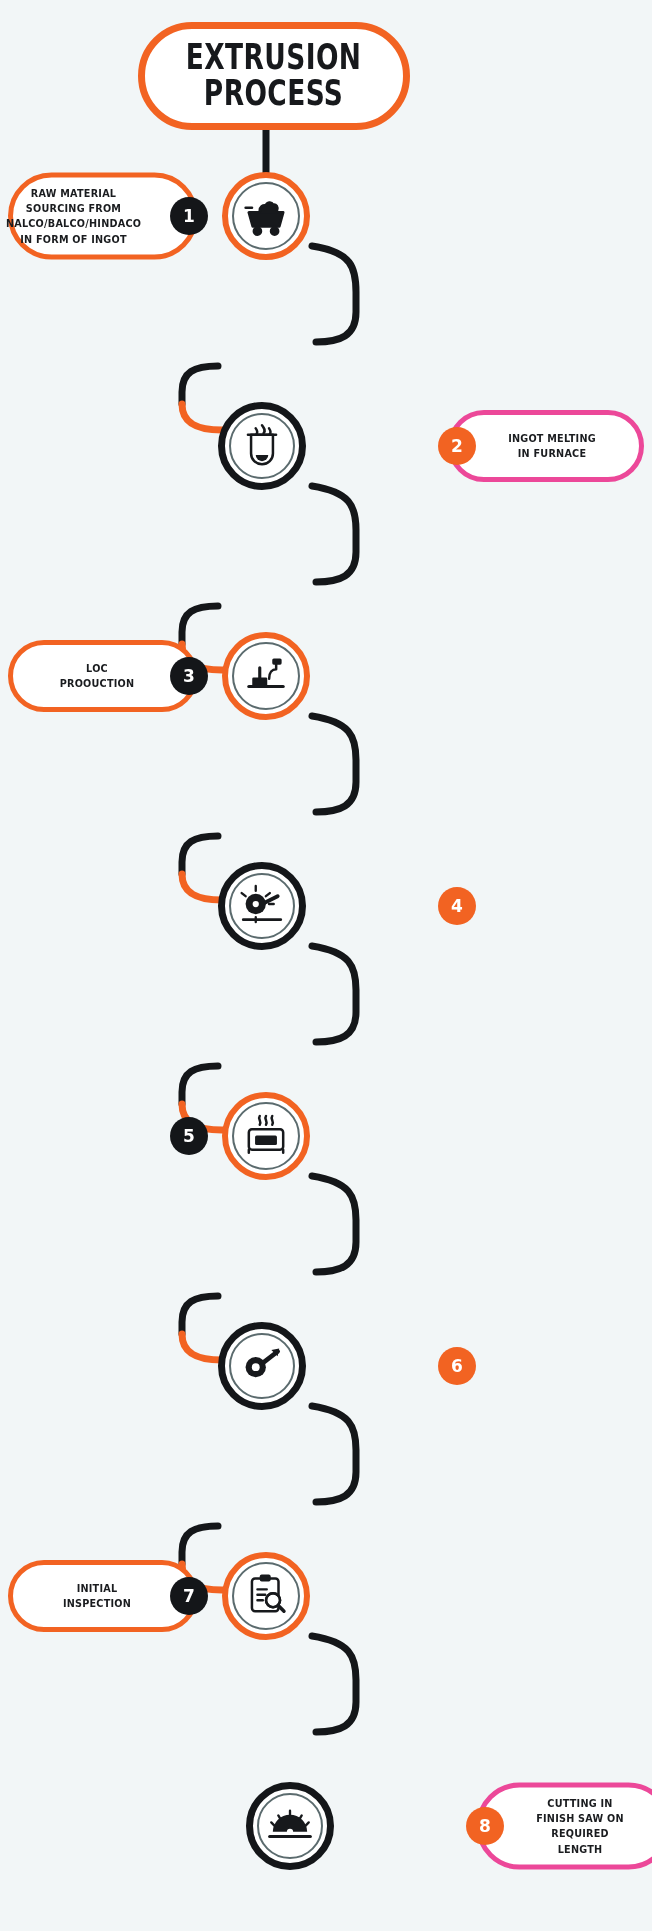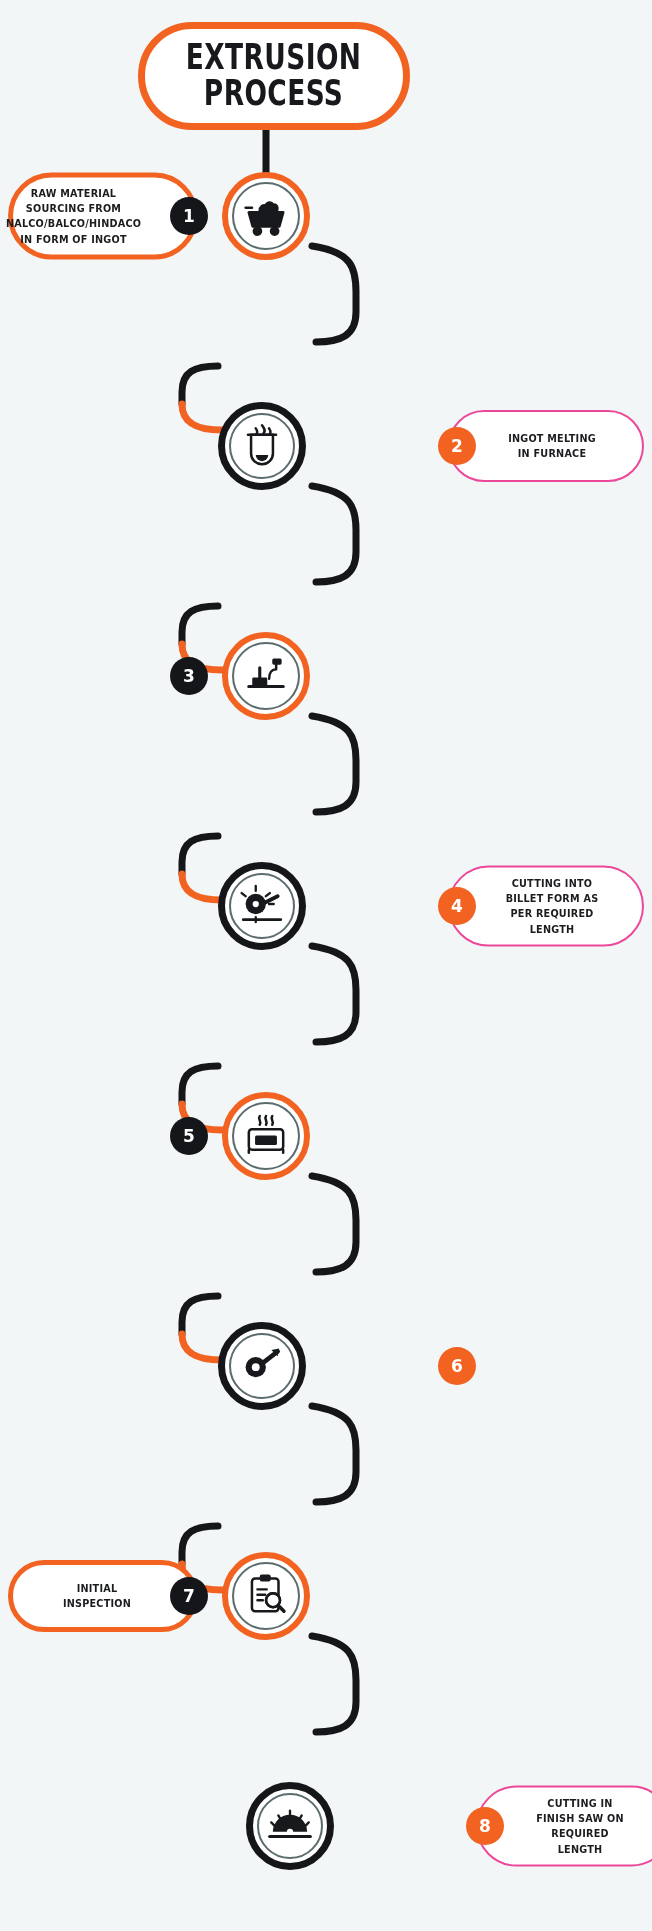--- a/index.html
+++ b/index.html
@@ -34,21 +34,21 @@
     display:flex; align-items:center; justify-content:flex-end;
     text-align:center; padding:8px 34px; z-index:4;
   }
   .pill .label {
     font-size:10.5px; font-weight:bold; color:#1a1c1f;
     line-height:1.45; letter-spacing:0.25px;
     transform:scaleX(0.92); transform-origin:center;
     font-family:"DejaVu Sans", sans-serif;
   }
   .row.left  .pill { left:8px;  width:190px; min-height:72px; border:5px solid #f26322; }
-  .row.right .pill { right:8px; width:196px; min-height:72px; border:2px solid #ec4899; }
+  .row.right .pill { right:8px; width:196px; min-height:72px; border:5px solid #ec4899; }
   .row.left  .pill { padding-right:46px; }
   .row.right .pill { padding-left:46px; }
 
   
   .badge {
     position:absolute; top:50%; transform:translateY(-50%);
     width:38px; height:38px; border-radius:50%;
     display:flex; align-items:center; justify-content:center;
     font-size:17px; font-weight:bold; color:#ffffff; z-index:7;
     font-family:"DejaVu Sans", sans-serif;
@@ -146,37 +146,37 @@
       <path d="M24 46 a8 8 0 0 0 16 0 z" fill="#17191c" stroke="none"></path>
       <path d="M32 8 c3 4 5 7 2 10"></path>
               <path d="M24 12 c2 3 3 5 1 7"></path>
               <path d="M41 12 c2 3 3 5 1 7"></path>
       <path d="M14 20 h36"></path>
             </svg></span>
         </div>
         <div class="badge">2</div>
       </div>
       <div class="row left" style="top: 616px;">
+        <div class="pill">
+          <div class="label">LOC PROOUCTION</div>
+        </div>
         <div class="iconwrap">
           <div class="ring"></div>
           <span><svg viewBox="0 0 64 64" fill="none" stroke="#17191c" stroke-width="3.2" stroke-linecap="round" stroke-linejoin="round">
       <path d="M10 48 h44" stroke-width="4"></path>
       <path d="M16 48 v-10 h16 v10" fill="#17191c" stroke="none"></path>
               <path d="M16 48 v-10 h16 v10"></path>
       <path d="M36 38 c0-8 4-12 9-12 v-10"></path>
       <rect x="40" y="12" width="12" height="8" rx="2" fill="#17191c" stroke="none"></rect>
       <path d="M24 38 v-14" stroke-width="4"></path>
             </svg></span>
         </div>
         <div class="badge">3</div>
       </div>
       <div class="row right" style="top: 846px;">
-        <div class="pill">
-          <div class="label">CUTTING INTO BILLET FORM AS PER REQUIRED LENGTH</div>
-        </div>
         <div class="iconwrap">
           <div class="ring"></div>
           <span><svg viewBox="0 0 64 64" fill="none" stroke="#17191c" stroke-width="3.2" stroke-linecap="round" stroke-linejoin="round">
       <circle cx="24" cy="32" r="13" fill="#17191c" stroke="none"></circle>
       <circle cx="24" cy="32" r="4" fill="#fff" stroke="none"></circle>
       <path d="M24 15 v-6 M37 22 l5-4 M11 22 l-5-4 M41 32 h6 M24 49 v6" stroke-width="3"></path>
       <path d="M36 30 l16 -8" stroke-width="5"></path>
       <path d="M8 52 h48" stroke-width="3.5"></path>
             </svg></span>
         </div>

